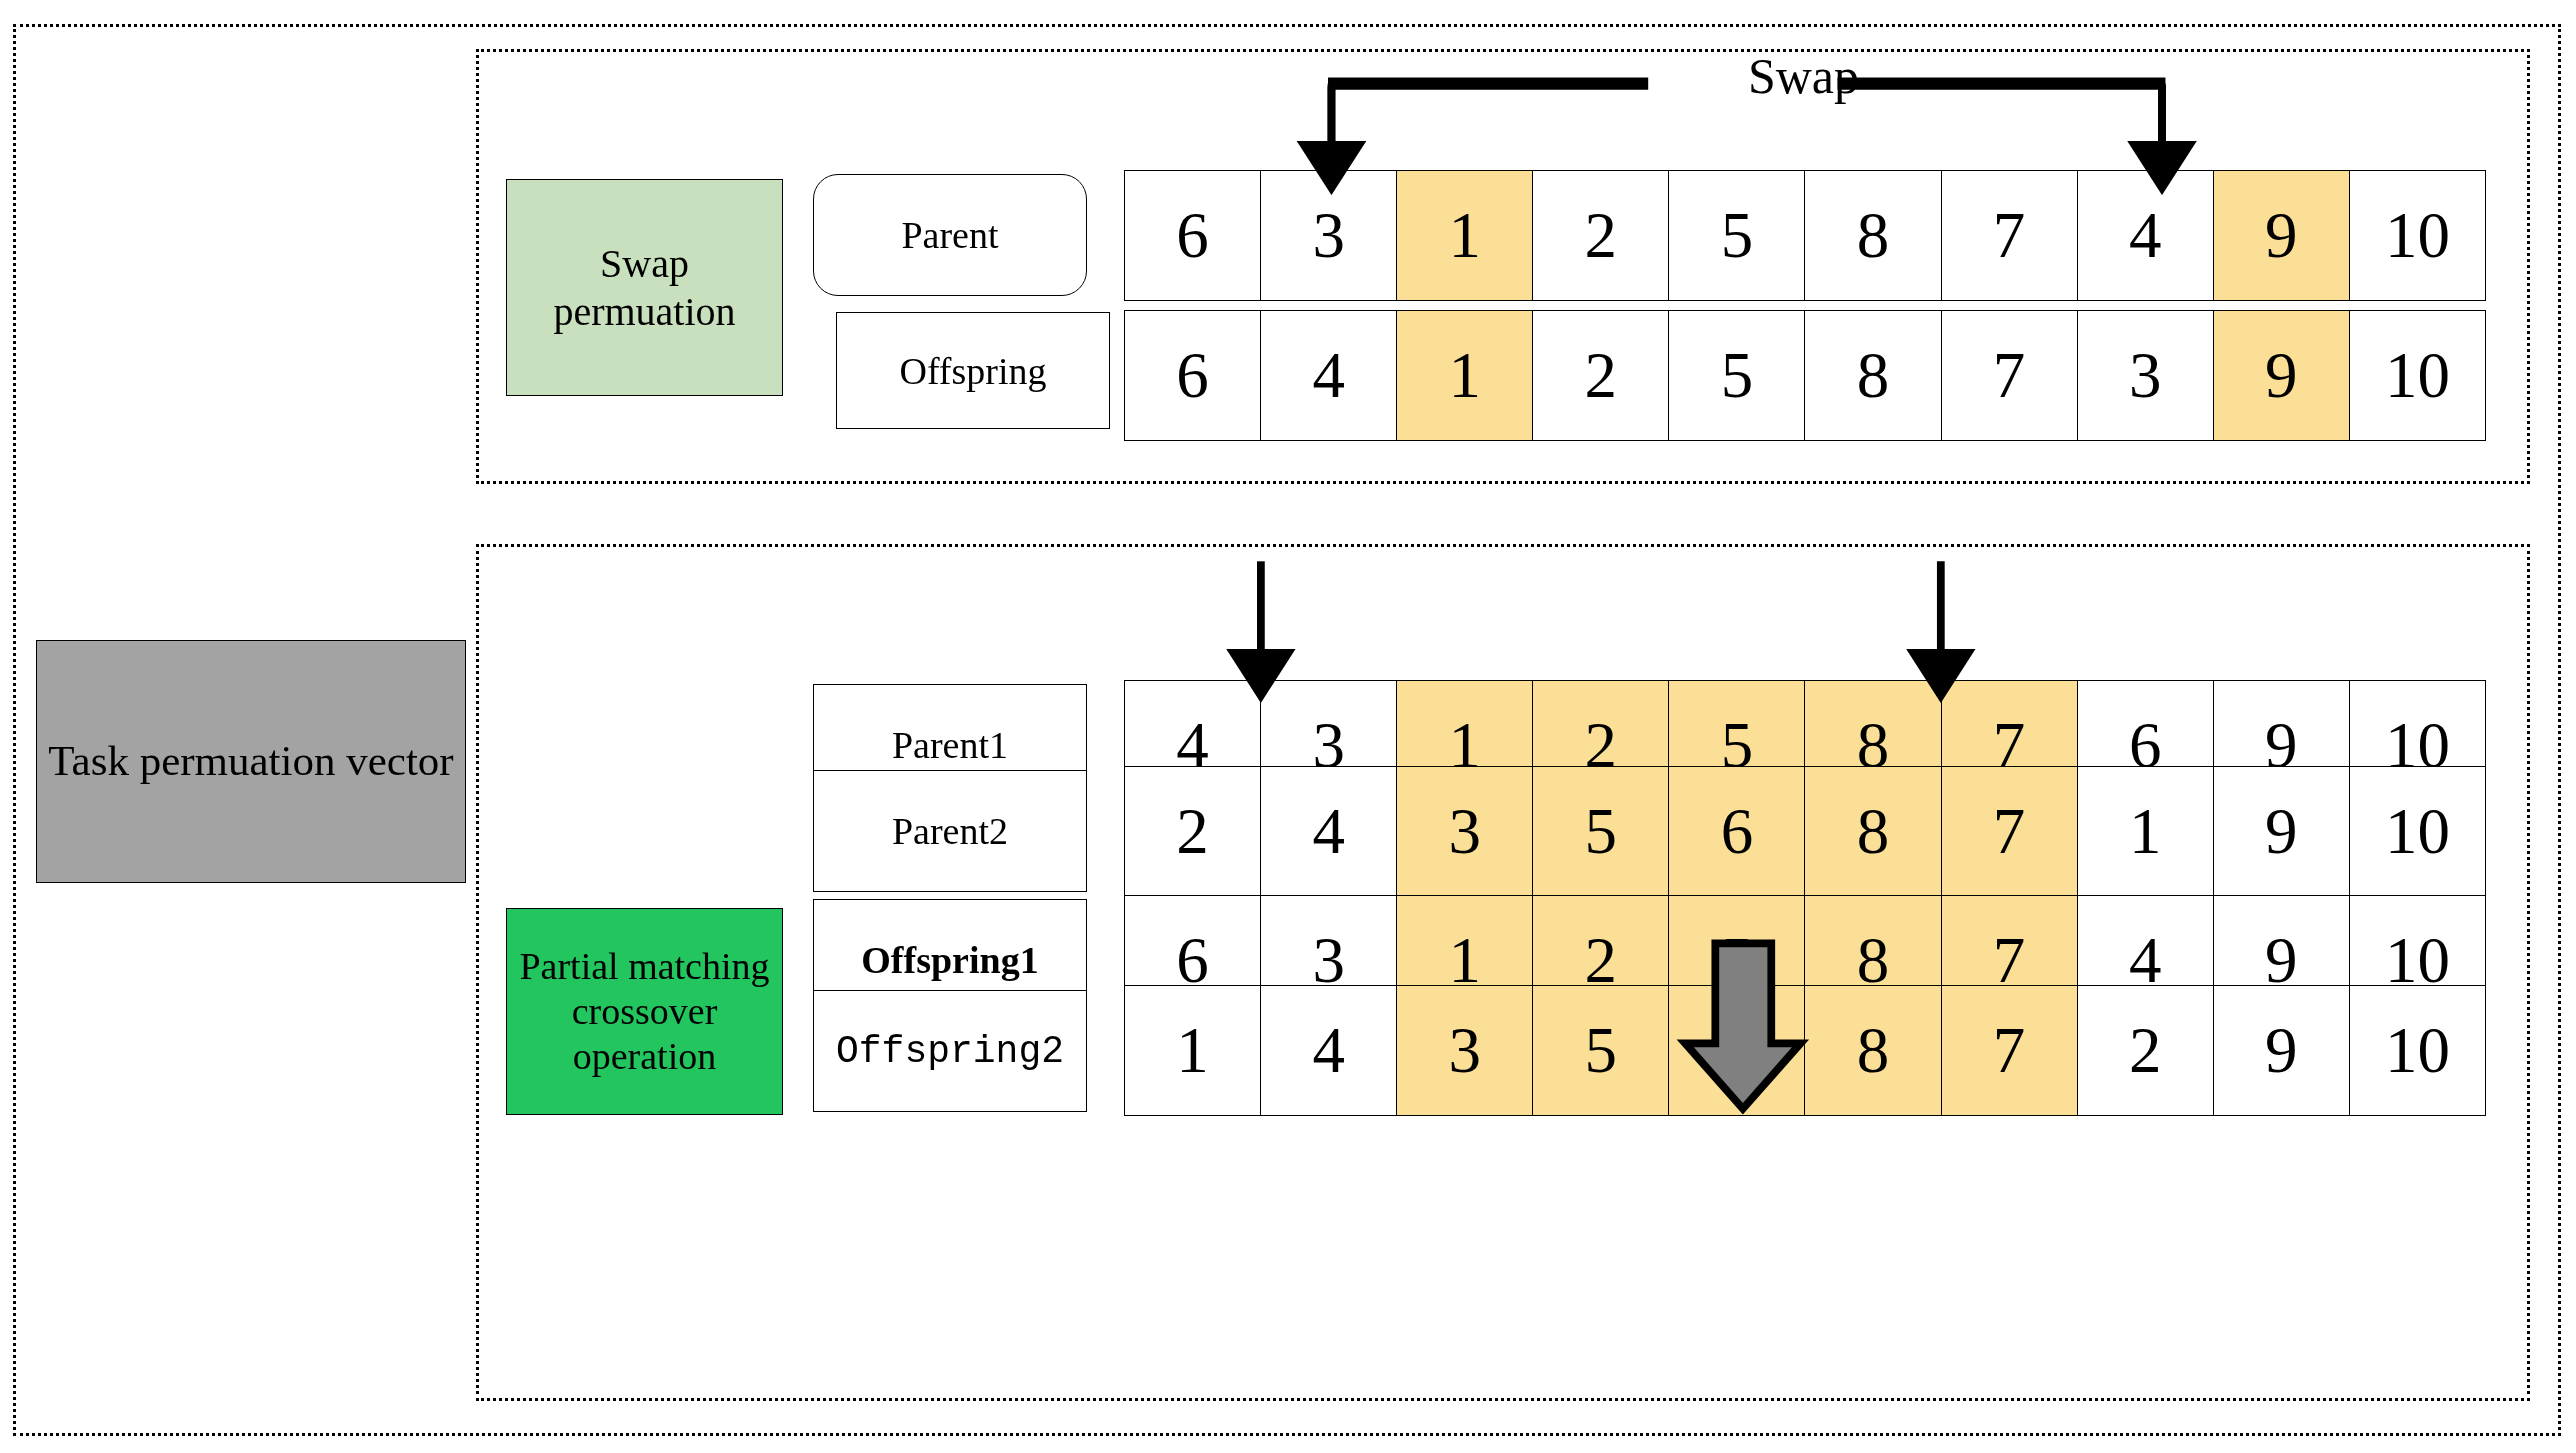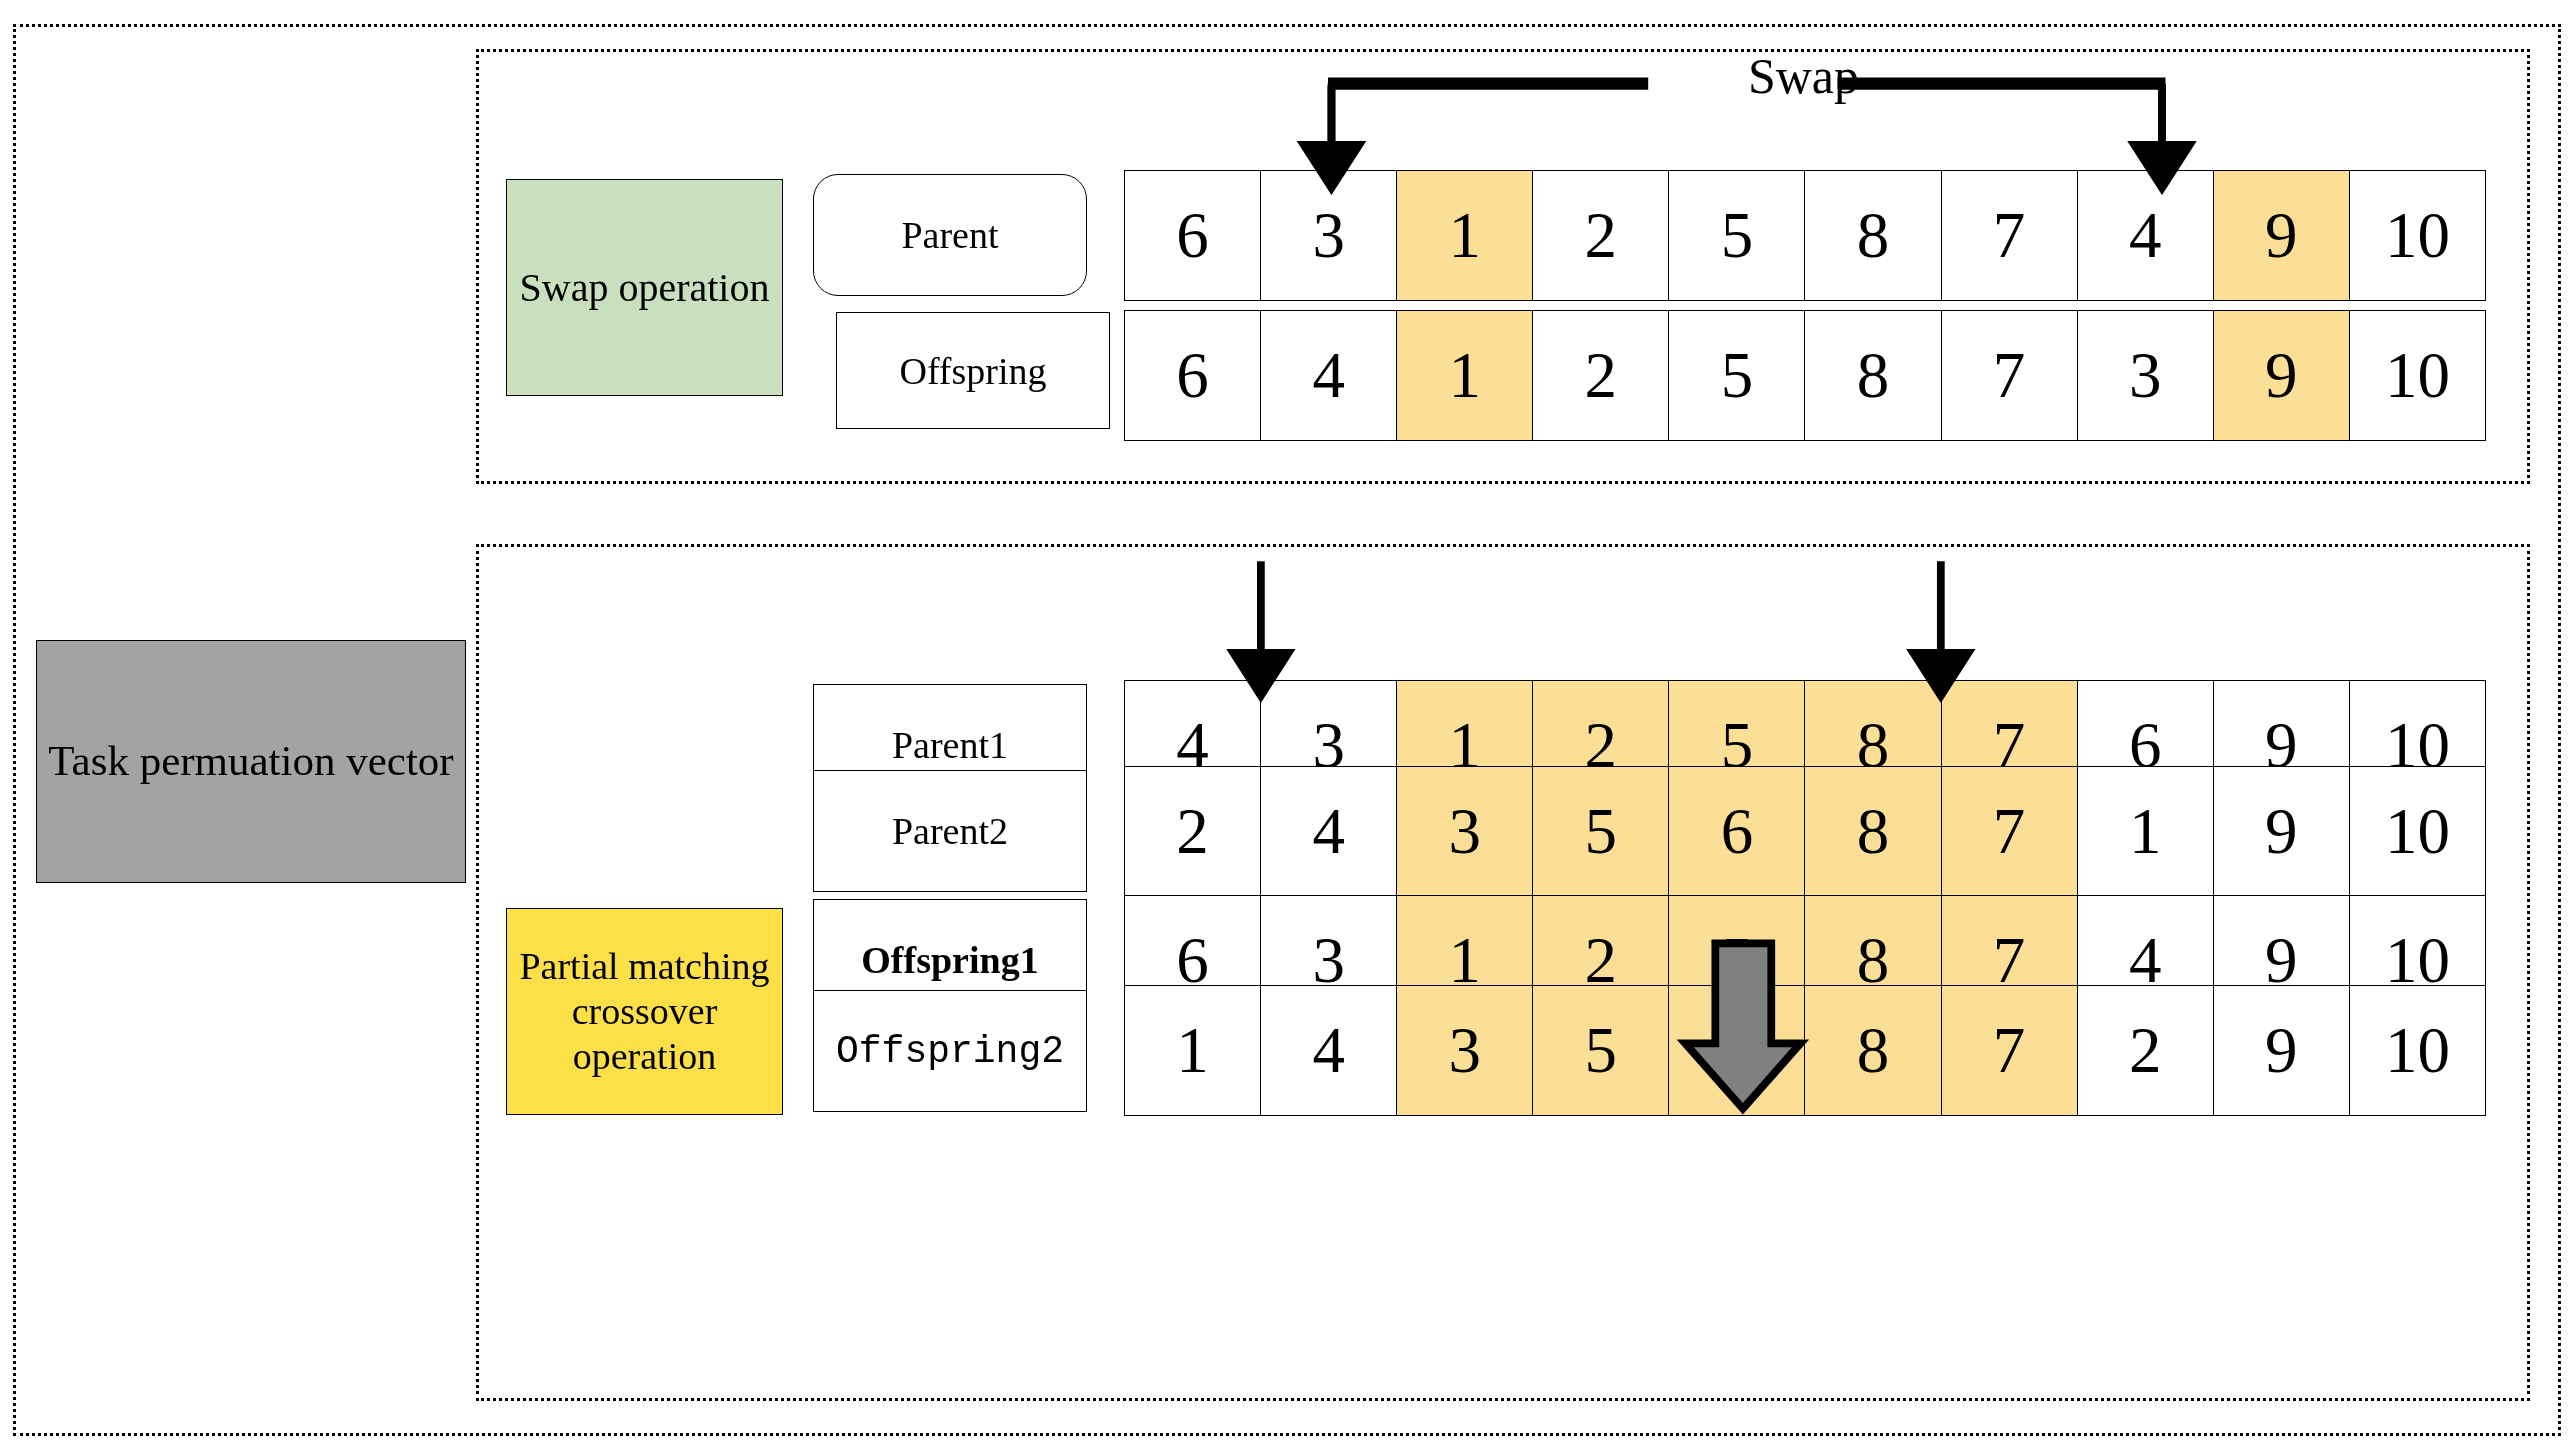--- a/index.html
+++ b/index.html
@@ -17,21 +17,21 @@
      display:flex;align-items:center;justify-content:center;text-align:center;
      line-height:1.18;}
 
   #task-vector-box{left:36px;top:640px;width:430px;height:243px;
      background:#a3a3a3;font-size:43px;}
 
   #swap-op-box{left:506px;top:179px;width:277px;height:217px;
      background:#c8e0bd;font-size:40px;}
 
   #pmx-op-box{left:506px;top:908px;width:277px;height:207px;
-     background:#fde047;font-size:38px;}
+     background:#22c55e;font-size:38px;}
 
   .row-label{position:absolute;left:813px;width:274px;
      box-sizing:border-box;border:1.7px solid #000;background:#fff;
      display:flex;align-items:center;justify-content:center;font-size:38px;}
 
   .vec{position:absolute;left:1124px;width:1362px;display:flex;
      box-sizing:border-box;border:1.7px solid #000;background:#fff;}
   .cell{flex:1 1 0;box-sizing:border-box;border-right:1.7px solid #000;
      display:flex;align-items:center;justify-content:center;
      font-size:65px;line-height:1;background:#fff;}
@@ -61,21 +61,21 @@
 </head>
 <body>
 
 <div class="outer-frame"></div>
 
 <div class="inner-frame" id="swap-section"></div>
 <div class="inner-frame" id="pmx-section"></div>
 
 <div class="tag-box" id="task-vector-box">Task permuation vector</div>
 
-<div class="tag-box" id="swap-op-box">Swap operation</div>
+<div class="tag-box" id="swap-op-box">Swap permuation</div>
 
 <div class="tag-box" id="pmx-op-box">Partial matching crossover operation</div>
 
 <div class="row-label" id="row-parent-label">Parent</div>
 <div class="vec" id="row-parent-vec">
     <div class="cell">6</div>
     <div class="cell">3</div>
     <div class="cell hl">1</div>
     <div class="cell">2</div>
     <div class="cell">5</div>

